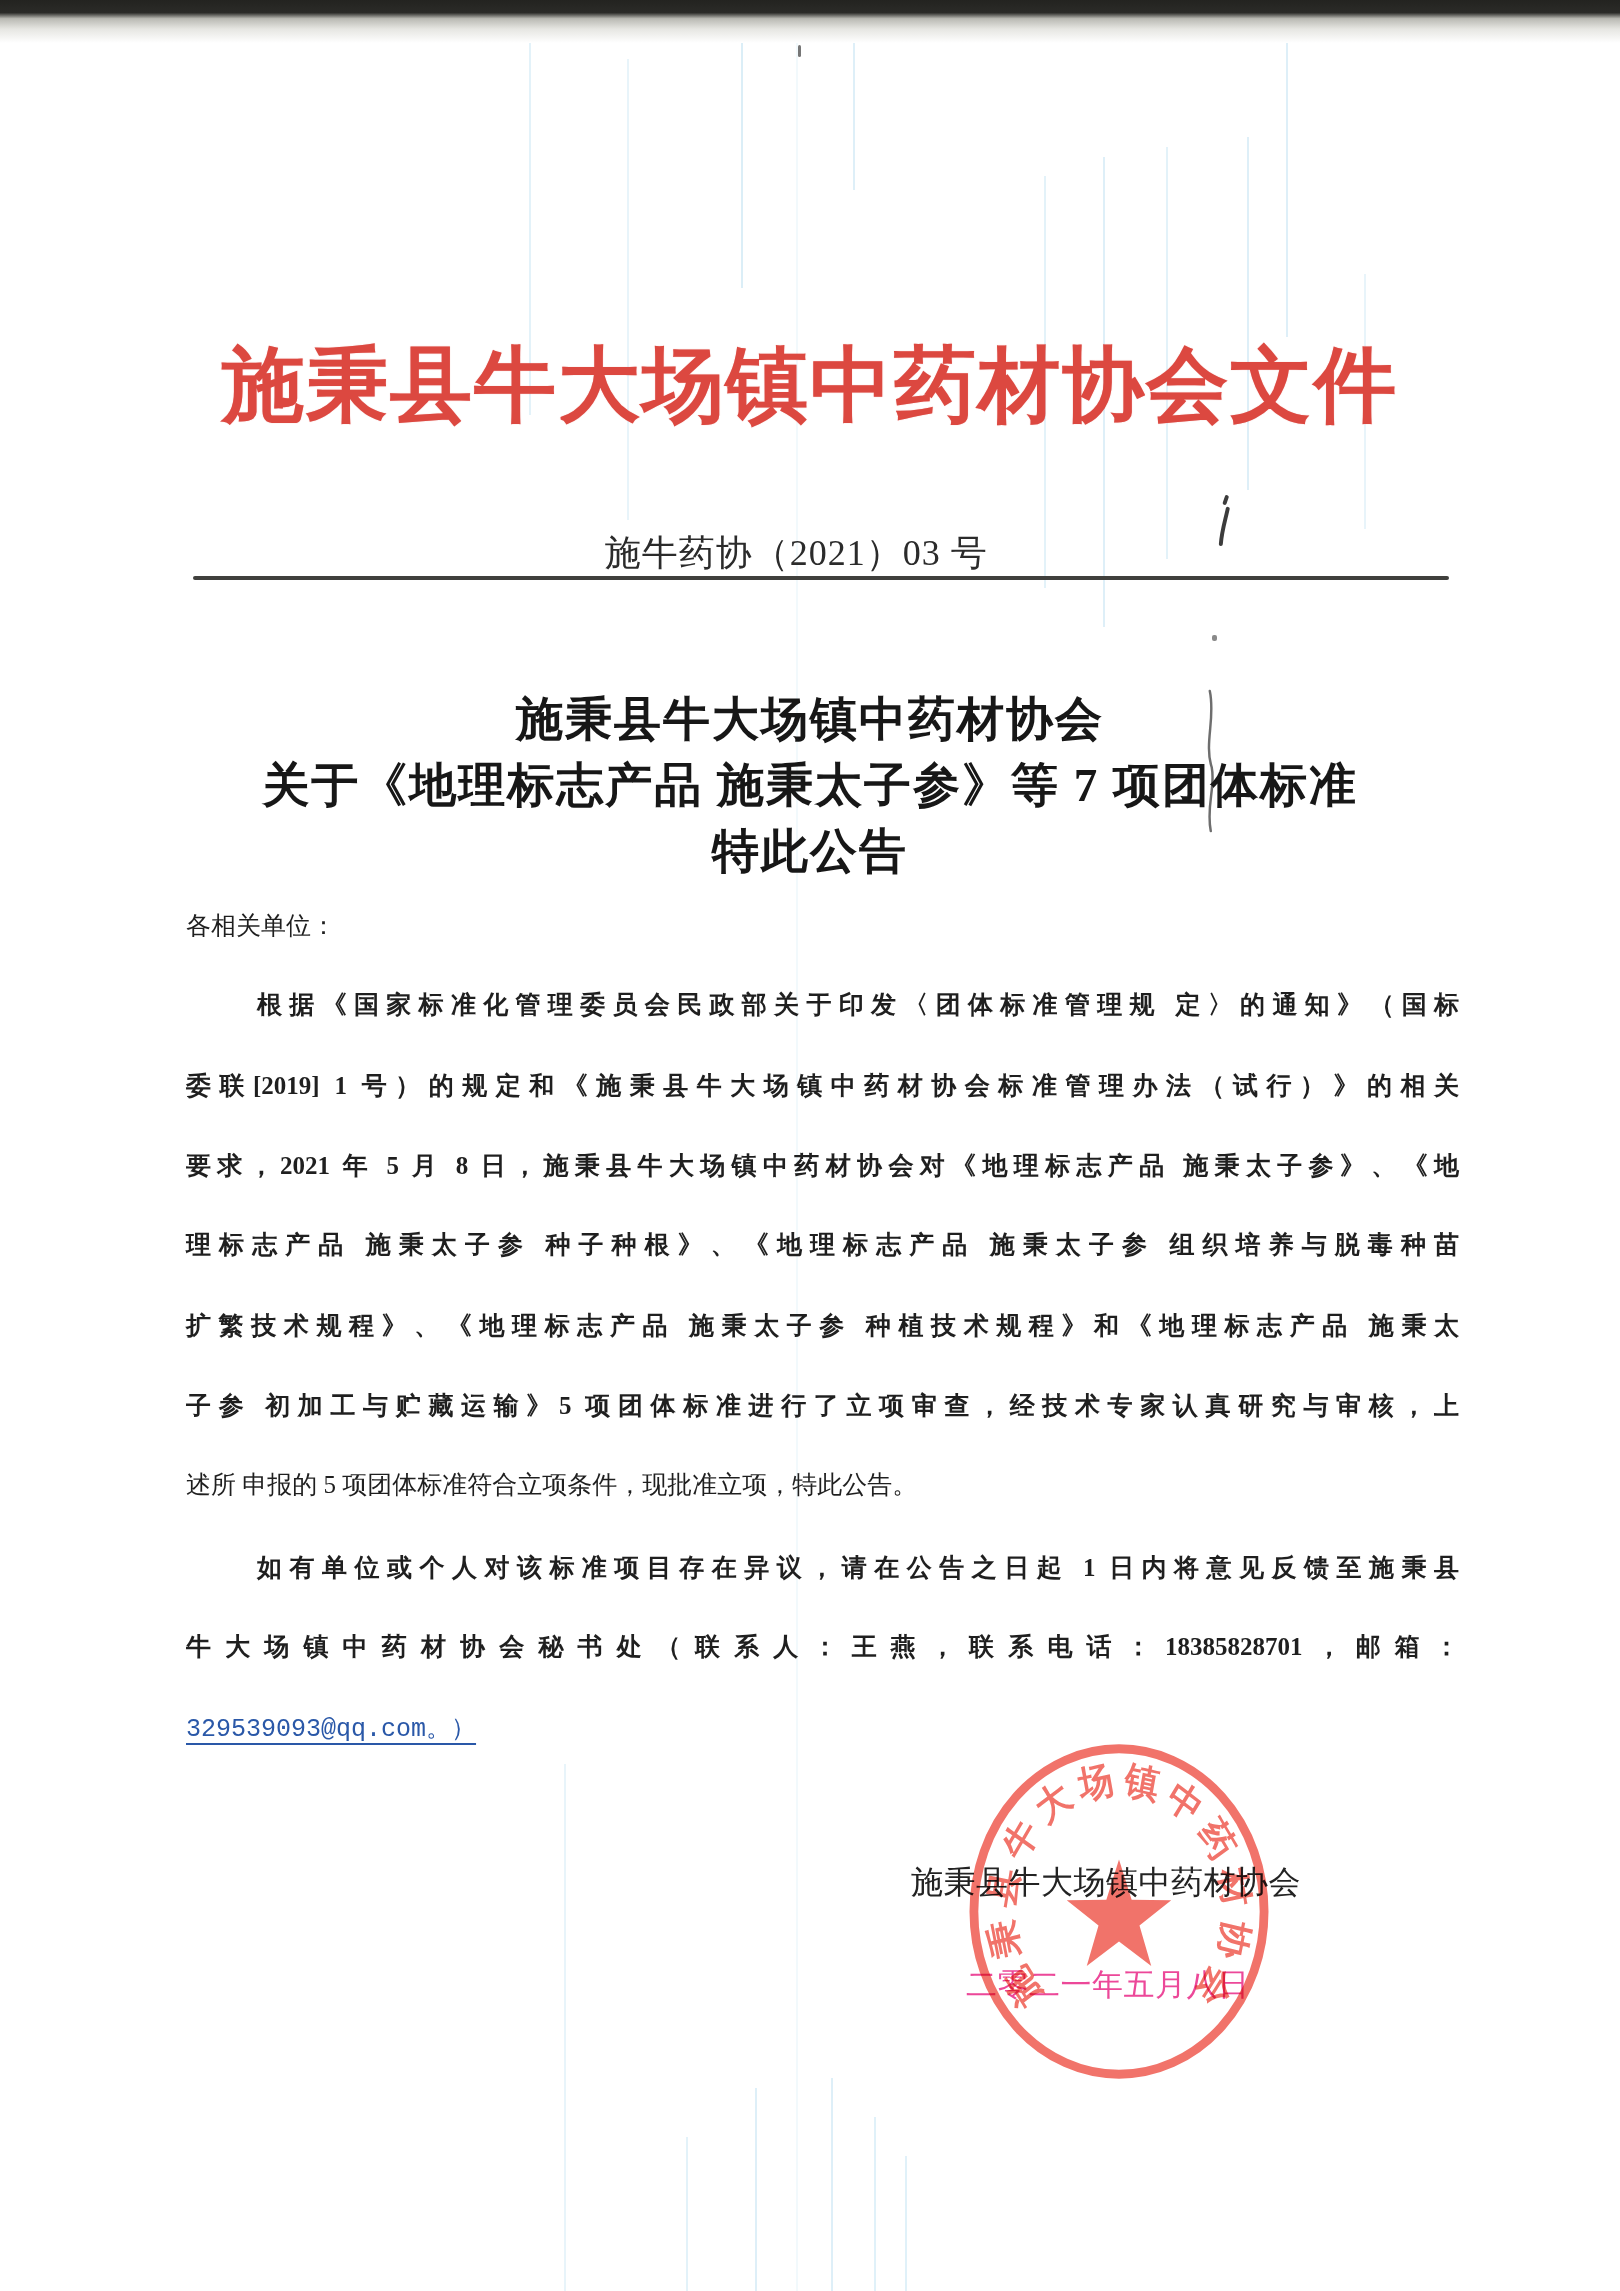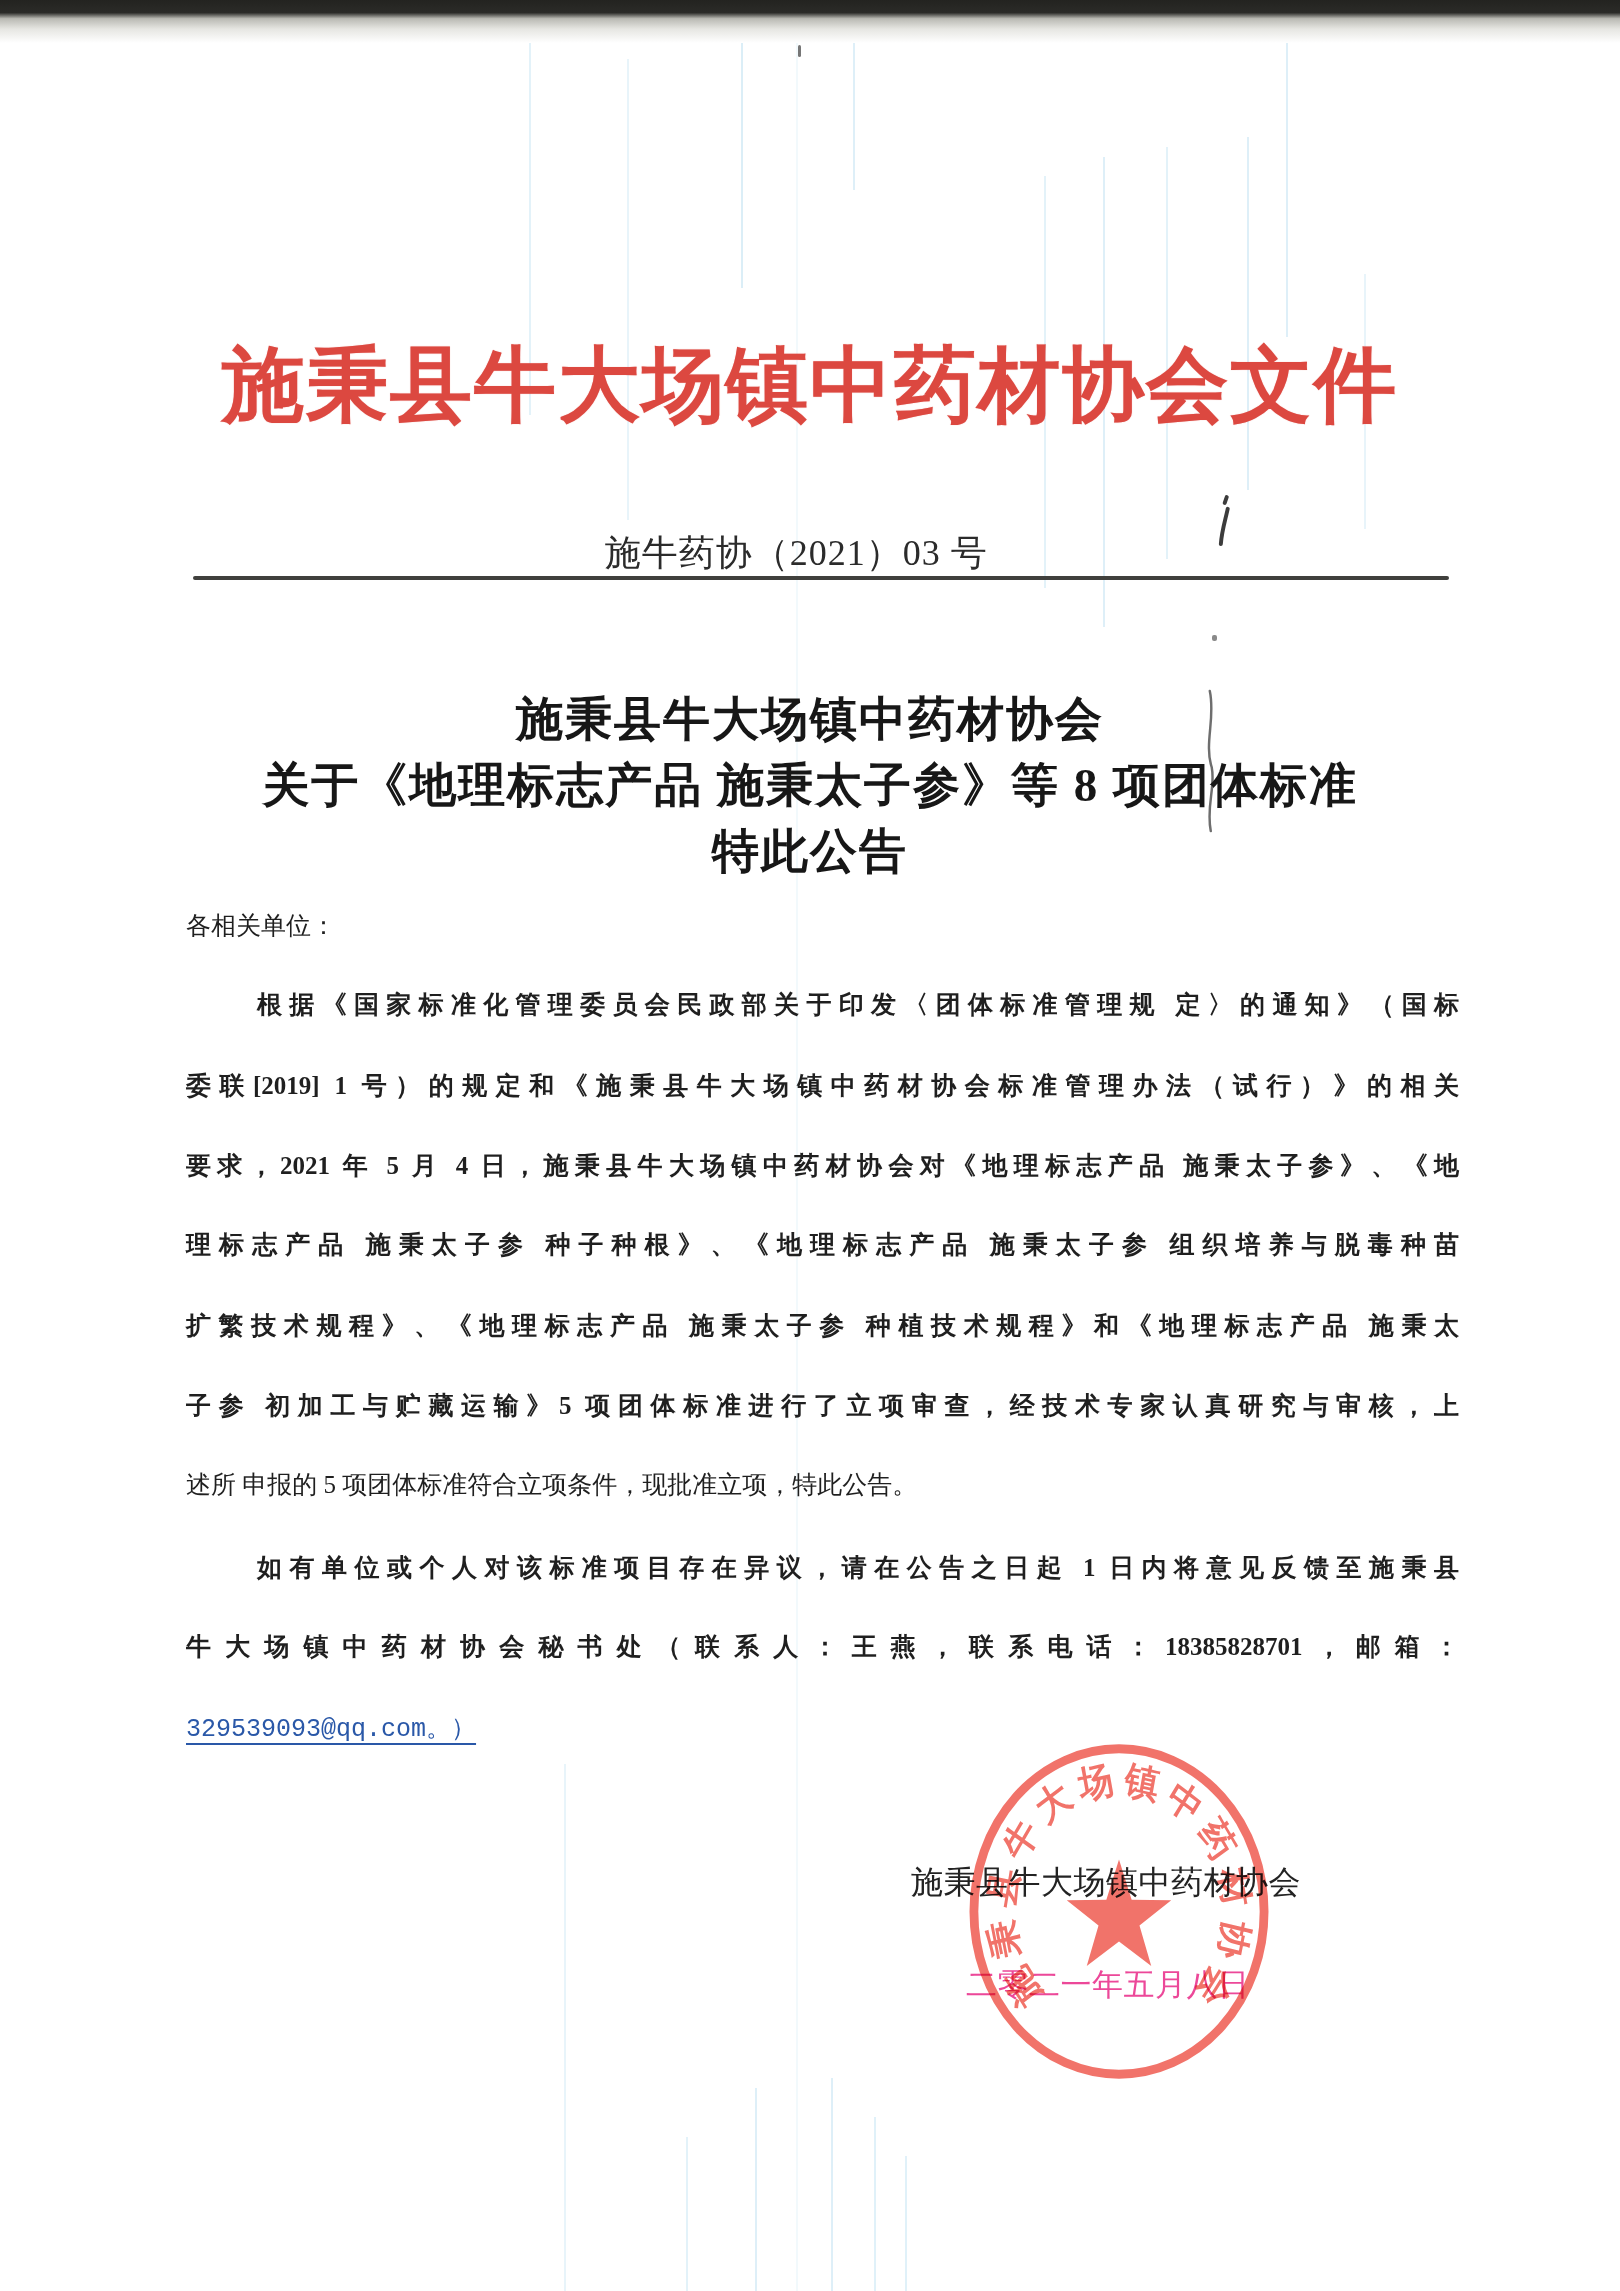--- a/index.html
+++ b/index.html
@@ -106,29 +106,29 @@
   </svg>
 
   <div class="letterhead-title">施秉县牛大场镇中药材协会文件</div>
 
   <div class="doc-number">施牛药协（2021）03 号</div>
 
   <div class="rule-line"></div>
 
   <div class="notice-heading">
     <div>施秉县牛大场镇中药材协会</div>
-    <div>关于《地理标志产品 施秉太子参》等 8 项团体标准</div>
+    <div>关于《地理标志产品 施秉太子参》等 7 项团体标准</div>
     <div>特此公告</div>
   </div>
 
   <div class="body-line" style="top:900px">各相关单位：</div>
 
   <div class="body-line justify indent" style="top:979px">根据《国家标准化管理委员会民政部关于印发〈团体标准管理规 定〉的通知》（国标</div>
   <div class="body-line justify" style="top:1060px">委联[2019] 1 号）的规定和《施秉县牛大场镇中药材协会标准管理办法（试行）》的相关</div>
-  <div class="body-line justify" style="top:1140px">要求，2021 年 5 月 4 日，施秉县牛大场镇中药材协会对《地理标志产品 施秉太子参》、《地</div>
+  <div class="body-line justify" style="top:1140px">要求，2021 年 5 月 8 日，施秉县牛大场镇中药材协会对《地理标志产品 施秉太子参》、《地</div>
   <div class="body-line justify" style="top:1219px">理标志产品 施秉太子参 种子种根》、《地理标志产品 施秉太子参 组织培养与脱毒种苗</div>
   <div class="body-line justify" style="top:1300px">扩繁技术规程》、《地理标志产品 施秉太子参 种植技术规程》和《地理标志产品 施秉太</div>
   <div class="body-line justify" style="top:1380px">子参 初加工与贮藏运输》5 项团体标准进行了立项审查，经技术专家认真研究与审核，上</div>
   <div class="body-line" style="top:1459px">述所 申报的 5 项团体标准符合立项条件，现批准立项，特此公告。</div>
 
   <div class="body-line justify indent" style="top:1542px">如有单位或个人对该标准项目存在异议，请在公告之日起 1 日内将意见反馈至施秉县</div>
   <div class="body-line justify" style="top:1621px">牛大场镇中药材协会秘书处（联系人：王燕，联系电话：18385828701，邮箱：</div>
   <div class="body-line" style="top:1702px">
     <span class="email-link">329539093@qq.com。）</span>
   </div>

